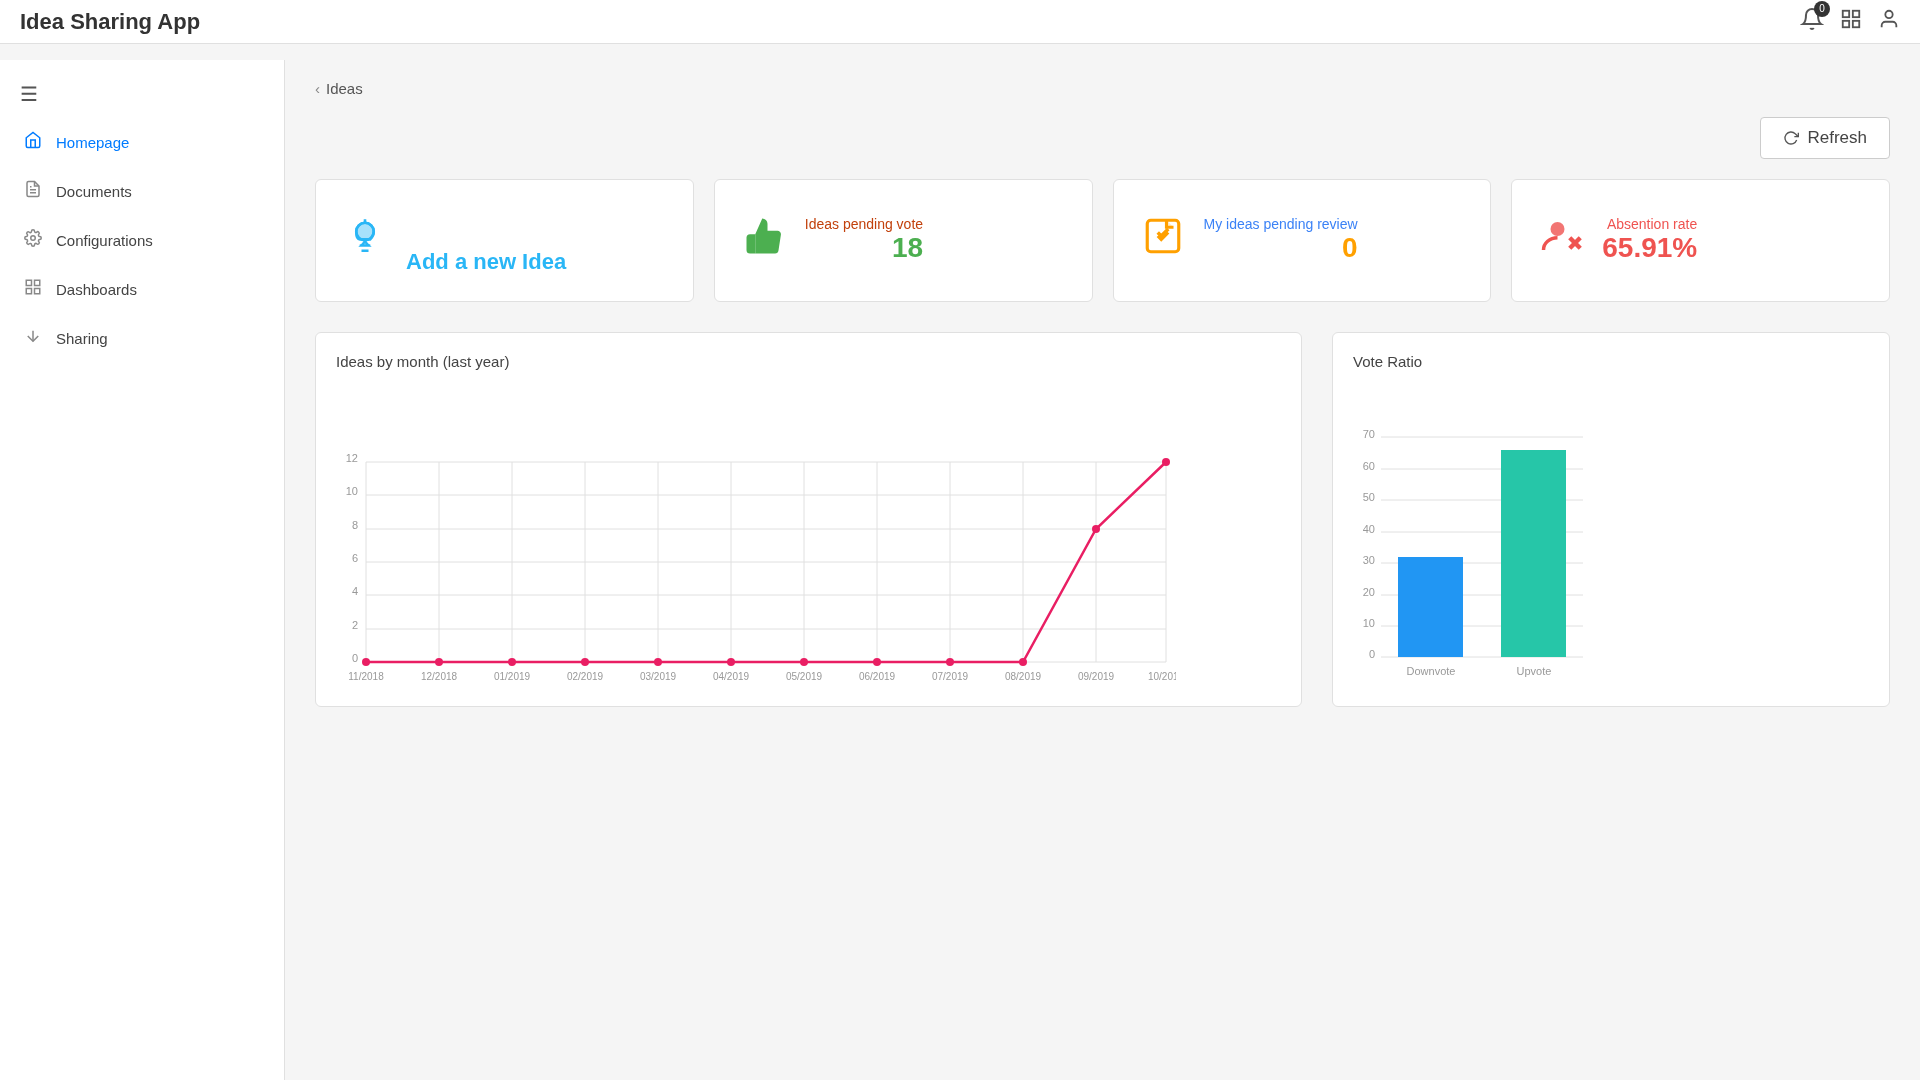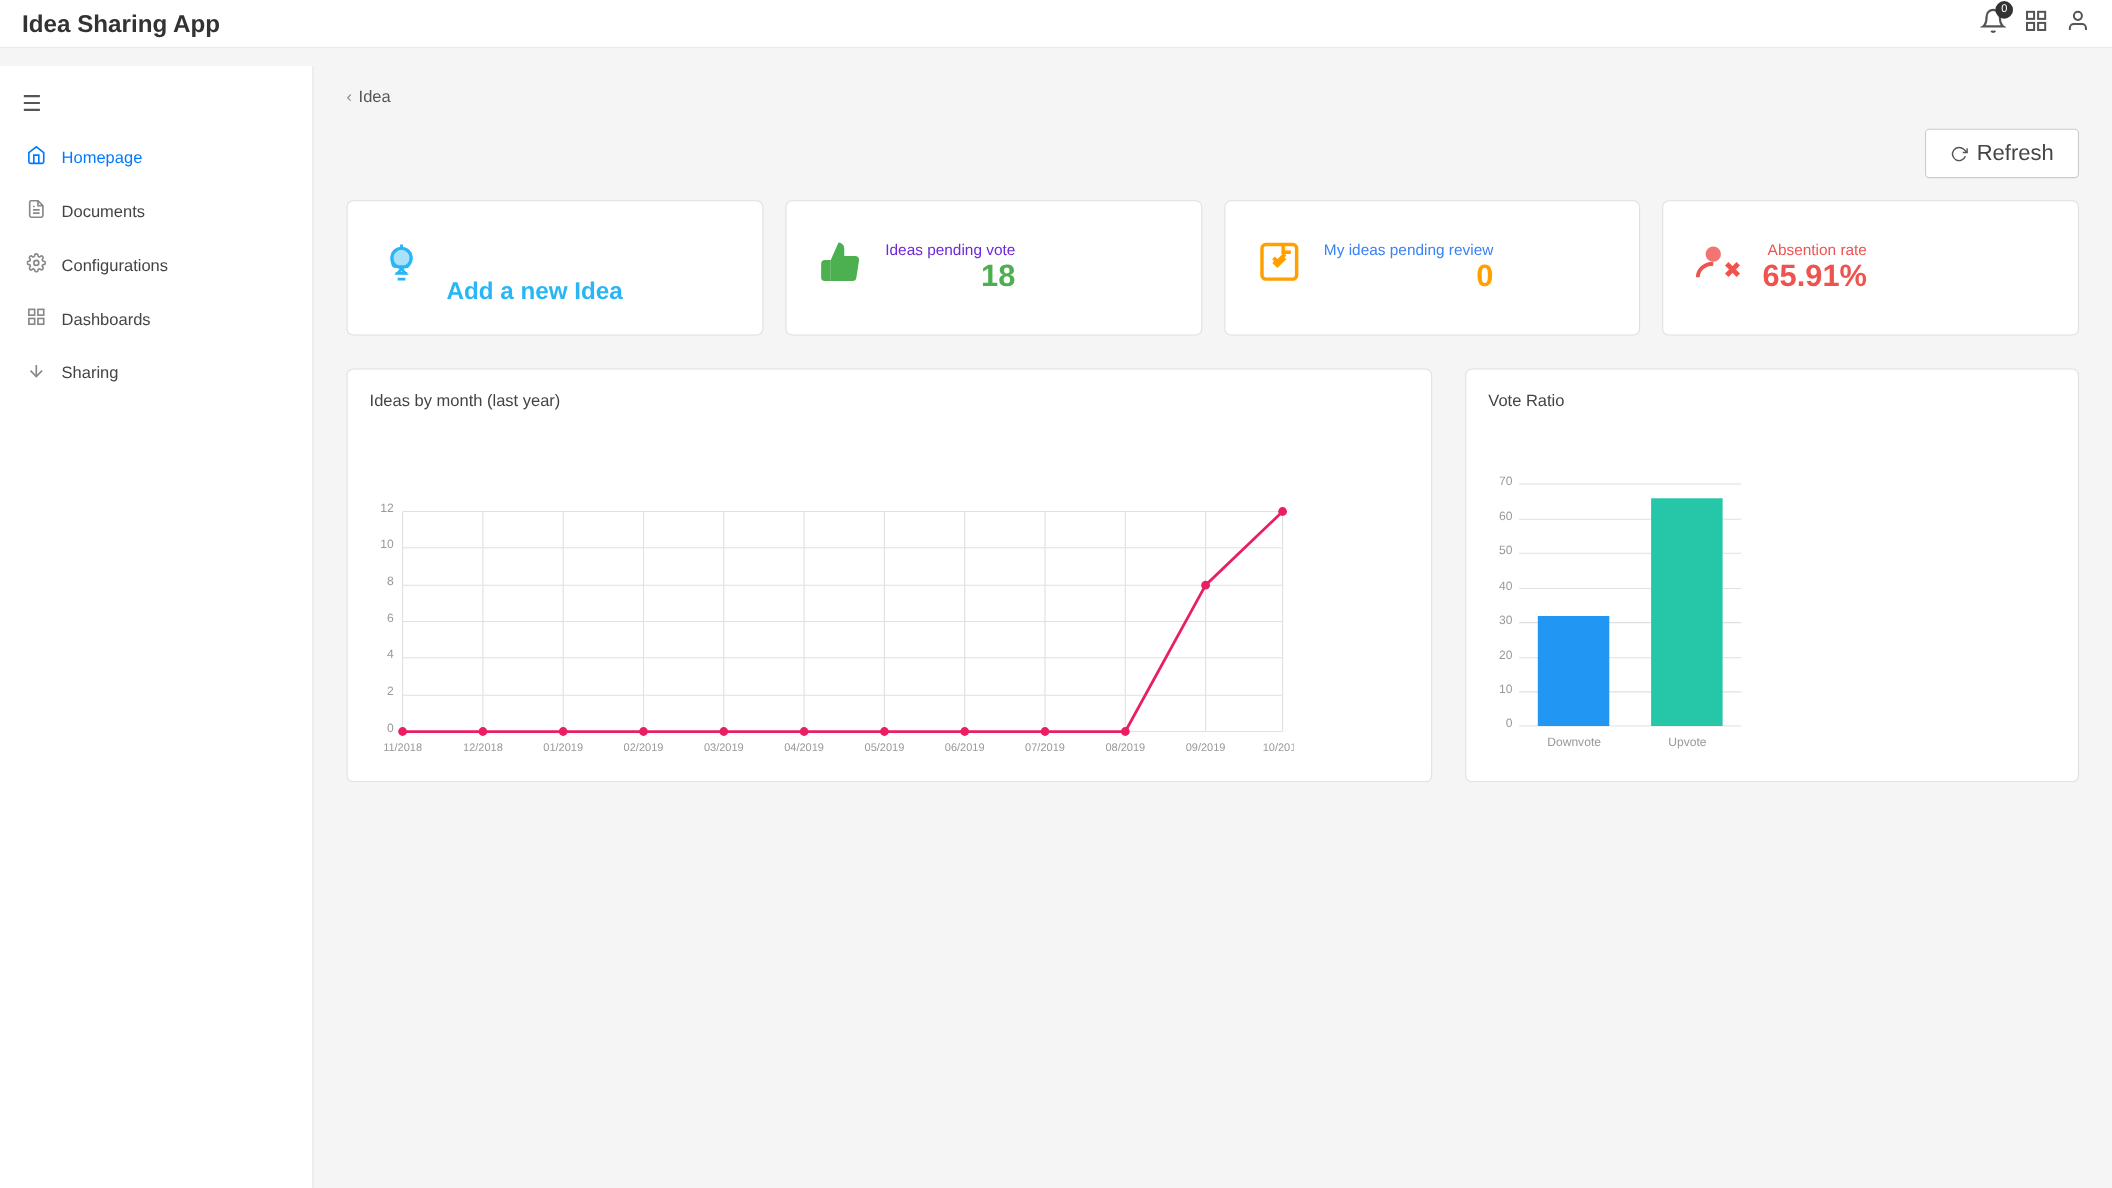--- a/index.html
+++ b/index.html
@@ -45,39 +45,39 @@
 
     
     .breadcrumb { display: flex; align-items: center; gap: 6px; color: #555; font-size: 15px; margin-bottom: 20px; }
     .breadcrumb-arrow { color: #888; }
 
     
     .toolbar { display: flex; justify-content: flex-end; margin-bottom: 20px; }
     .refresh-btn {
       display: flex; align-items: center; gap: 8px;
       border: 1px solid #ccc; background: #fff; padding: 10px 22px;
-      border-radius: 4px; font-size: 20px; cursor: pointer; color: #444;
+      border-radius: 4px; font-size: 17px; cursor: pointer; color: #444;
     }
 
     
     .stat-cards { display: flex; gap: 20px; margin-bottom: 30px; }
     .stat-card {
       background: #fff; border: 1px solid #e0e0e0; border-radius: 6px;
       padding: 24px 28px; display: flex; align-items: center; gap: 20px;
       flex: 1;
     }
     .stat-card-icon { font-size: 40px; }
     .stat-card-text { display: flex; flex-direction: column; }
     .stat-label { font-size: 14px; color: #888; text-align: right; }
     .stat-value { font-size: 28px; font-weight: 600; text-align: right; }
 
     .card-add .stat-label { color: #29b6f6; font-size: 24px; font-weight: 600; margin-top: 44px; }
     .card-add .stat-card-icon { color: #29b6f6; }
 
-    .card-vote .stat-label { color: #6d28d9; }
+    .card-vote .stat-label { color: #c2410c; }
     .card-vote .stat-value { color: #4caf50; }
     .card-vote .stat-card-icon { color: #4caf50; }
 
     .card-pending .stat-label { color: #ffa000; }
     .card-pending .stat-value { color: #ffa000; }
     .card-pending .stat-card-icon { color: #ffa000; }
 
     .card-absention .stat-label { color: #ef5350; }
     .card-absention .stat-value { color: #ef5350; }
     .card-absention .stat-card-icon { color: #ef5350; }
@@ -173,21 +173,21 @@
       </svg>
     </span>
     <span>Sharing</span>
   </div>
 </div>
 
 <div class="main">
 
   <div class="breadcrumb">
     <span class="breadcrumb-arrow">‹</span>
-    <span>Idea</span>
+    <span>Ideas</span>
   </div>
 
   <div class="toolbar">
     <button class="refresh-btn">
       <svg width="16" height="16" viewBox="0 0 24 24" fill="none" stroke="#555" stroke-width="2">
         <polyline points="23 4 23 10 17 10"></polyline>
         <path d="M20.49 15a9 9 0 1 1-2.12-9.36L23 10"></path>
       </svg>
       <span>Refresh</span>
     </button>

